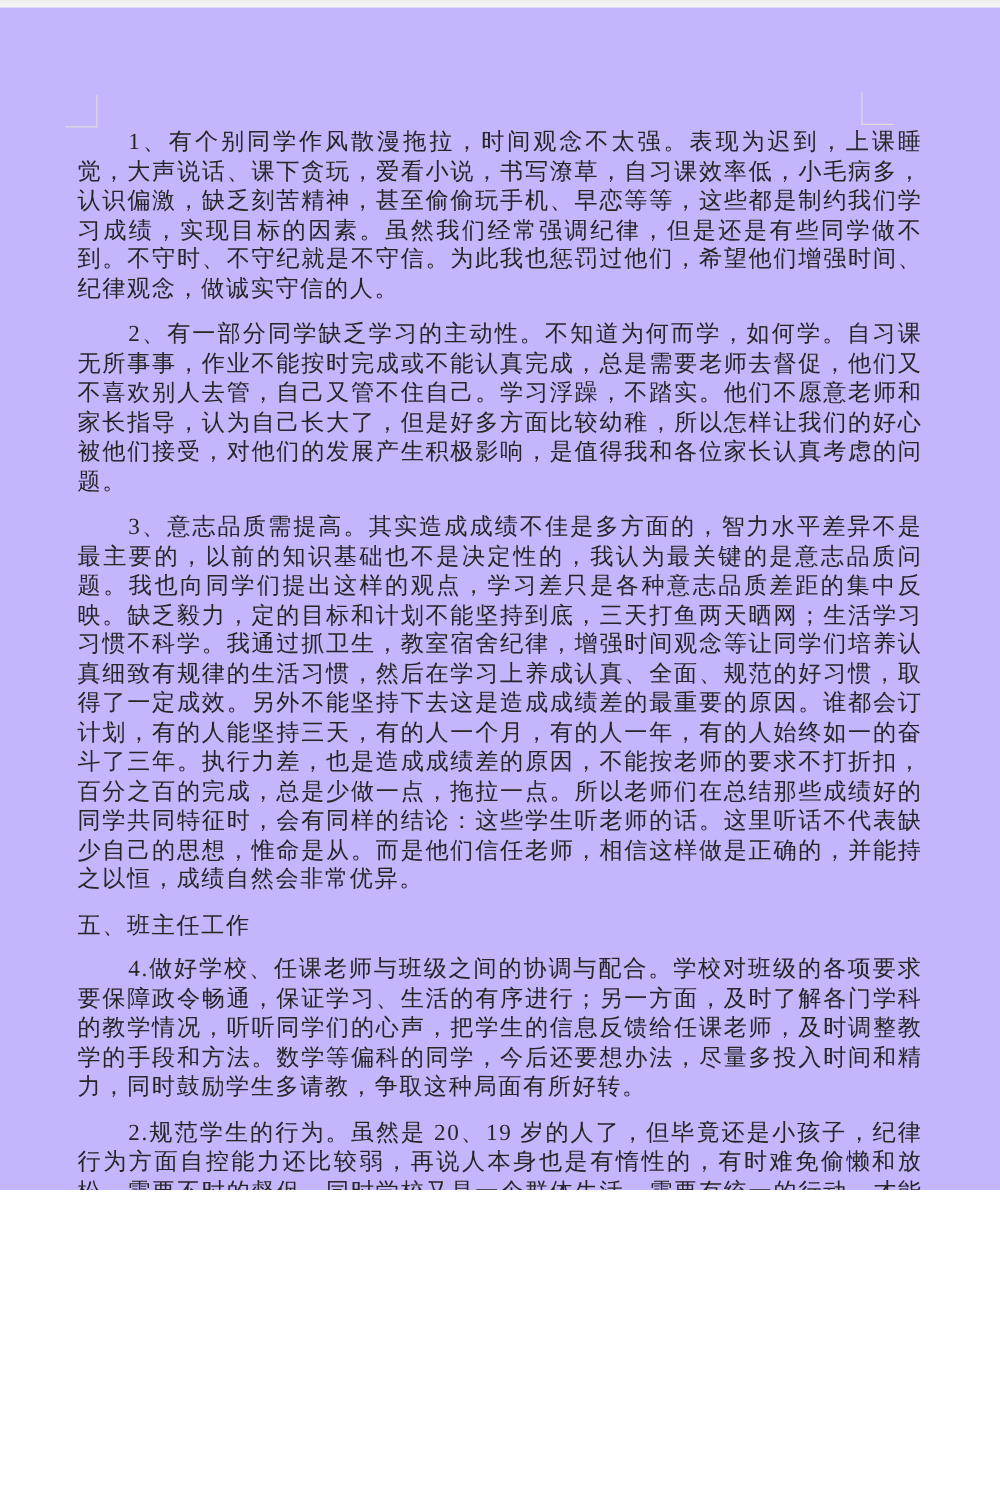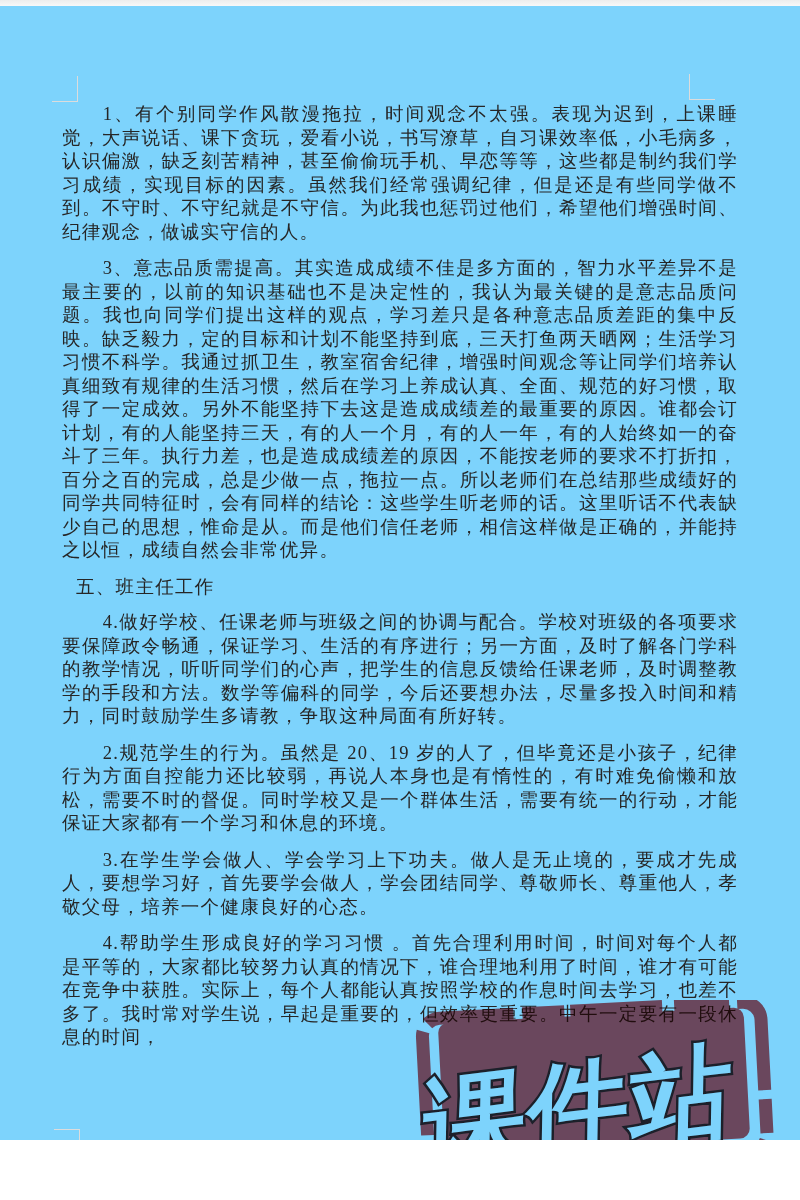--- a/index.html
+++ b/index.html
@@ -3,22 +3,22 @@
 <meta charset="utf-8">
 <style>
   html, body {
     margin: 0;
     padding: 0;
     background: #ffffff;
   }
   .page {
     position: relative;
     width: 800px;
-    height: 1140px;
-    background: #7dd3fc;
+    height: 952px;
+    background: #c4b5fd;
     overflow: hidden;
     font-family: "Liberation Serif", "DejaVu Serif", serif;
   }
   .top-edge {
     position: absolute;
     left: 0; top: 0;
     width: 800px; height: 6px;
     background: linear-gradient(#ededed, #f8f8f8);
   }
   
@@ -37,22 +37,23 @@
     font-size: 18.5px;
     line-height: 23.5px;
     letter-spacing: 1.3px;
     text-align: justify;
   }
   .para {
     margin: 0 0 13px 0;
     text-indent: 2.2em;
   }
   .heading {
-    margin: 4px 0 12px 14px;
+    margin: 4px 0 12px 0;
     text-indent: 0;
+    font-family: Liberation Mono, monospace;
   }
   .pagenum {
     position: absolute;
     left: 675px; top: 1145px;
     font-size: 13px;
     color: #4a4a4a;
   }
   .stamp {
     position: absolute;
     left: 398px; top: 1000px;
@@ -70,20 +71,21 @@
 <div class="page">
 
   <div class="top-edge"></div>
 
   <div class="crop crop-tl"></div>
   <div class="crop crop-tr"></div>
   <div class="crop crop-bl"></div>
 
   <div class="content">
     <p class="para">1、有个别同学作风散漫拖拉，时间观念不太强。表现为迟到，上课睡觉，大声说话、课下贪玩，爱看小说，书写潦草，自习课效率低，小毛病多，认识偏激，缺乏刻苦精神，甚至偷偷玩手机、早恋等等，这些都是制约我们学习成绩，实现目标的因素。虽然我们经常强调纪律，但是还是有些同学做不到。不守时、不守纪就是不守信。为此我也惩罚过他们，希望他们增强时间、纪律观念，做诚实守信的人。</p>
+    <p class="para">2、有一部分同学缺乏学习的主动性。不知道为何而学，如何学。自习课无所事事，作业不能按时完成或不能认真完成，总是需要老师去督促，他们又不喜欢别人去管，自己又管不住自己。学习浮躁，不踏实。他们不愿意老师和家长指导，认为自己长大了，但是好多方面比较幼稚，所以怎样让我们的好心被他们接受，对他们的发展产生积极影响，是值得我和各位家长认真考虑的问题。</p>
     <p class="para">3、意志品质需提高。其实造成成绩不佳是多方面的，智力水平差异不是最主要的，以前的知识基础也不是决定性的，我认为最关键的是意志品质问题。我也向同学们提出这样的观点，学习差只是各种意志品质差距的集中反映。缺乏毅力，定的目标和计划不能坚持到底，三天打鱼两天晒网；生活学习习惯不科学。我通过抓卫生，教室宿舍纪律，增强时间观念等让同学们培养认真细致有规律的生活习惯，然后在学习上养成认真、全面、规范的好习惯，取得了一定成效。另外不能坚持下去这是造成成绩差的最重要的原因。谁都会订计划，有的人能坚持三天，有的人一个月，有的人一年，有的人始终如一的奋斗了三年。执行力差，也是造成成绩差的原因，不能按老师的要求不打折扣，百分之百的完成，总是少做一点，拖拉一点。所以老师们在总结那些成绩好的同学共同特征时，会有同样的结论：这些学生听老师的话。这里听话不代表缺少自己的思想，惟命是从。而是他们信任老师，相信这样做是正确的，并能持之以恒，成绩自然会非常优异。</p>
     <p class="heading">五、班主任工作</p>
     <p class="para">4.做好学校、任课老师与班级之间的协调与配合。学校对班级的各项要求要保障政令畅通，保证学习、生活的有序进行；另一方面，及时了解各门学科的教学情况，听听同学们的心声，把学生的信息反馈给任课老师，及时调整教学的手段和方法。数学等偏科的同学，今后还要想办法，尽量多投入时间和精力，同时鼓励学生多请教，争取这种局面有所好转。</p>
     <p class="para">2.规范学生的行为。虽然是 20、19 岁的人了，但毕竟还是小孩子，纪律行为方面自控能力还比较弱，再说人本身也是有惰性的，有时难免偷懒和放松，需要不时的督促。同时学校又是一个群体生活，需要有统一的行动，才能保证大家都有一个学习和休息的环境。</p>
     <p class="para">3.在学生学会做人、学会学习上下功夫。做人是无止境的，要成才先成人，要想学习好，首先要学会做人，学会团结同学、尊敬师长、尊重他人，孝敬父母，培养一个健康良好的心态。</p>
     <p class="para">4.帮助学生形成良好的学习习惯 。首先合理利用时间，时间对每个人都是平等的，大家都比较努力认真的情况下，谁合理地利用了时间，谁才有可能在竞争中获胜。实际上，每个人都能认真按照学校的作息时间去学习，也差不多了。我时常对学生说，早起是重要的，但效率更重要。中午一定要有一段休息的时间，</p>
   </div>
 
   <div class="pagenum">4</div>
 

